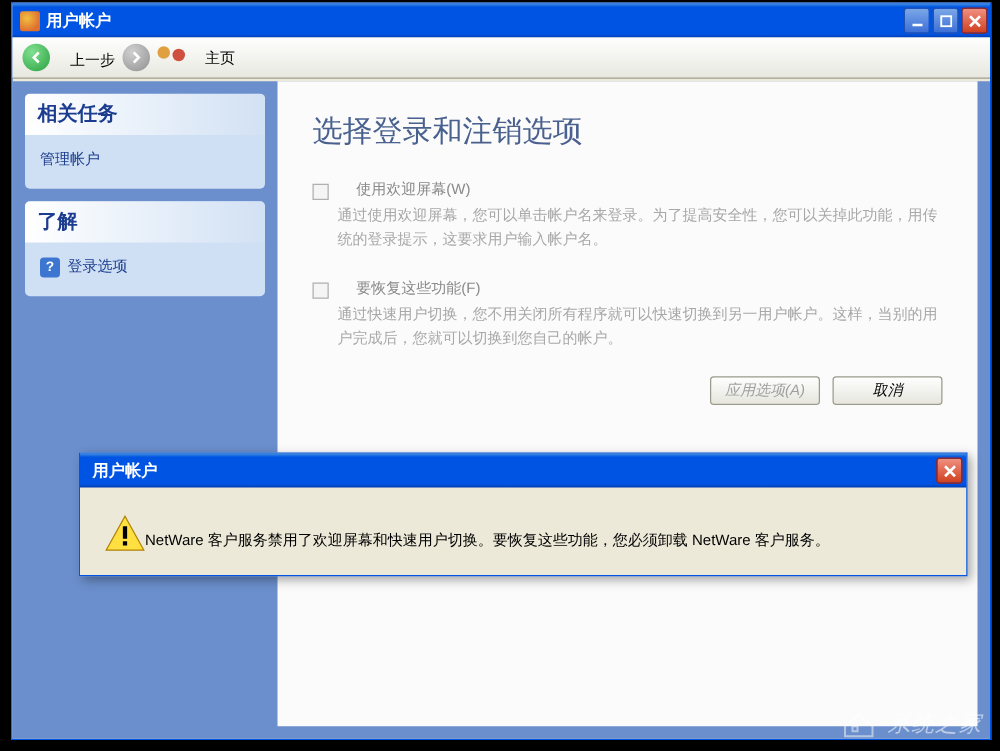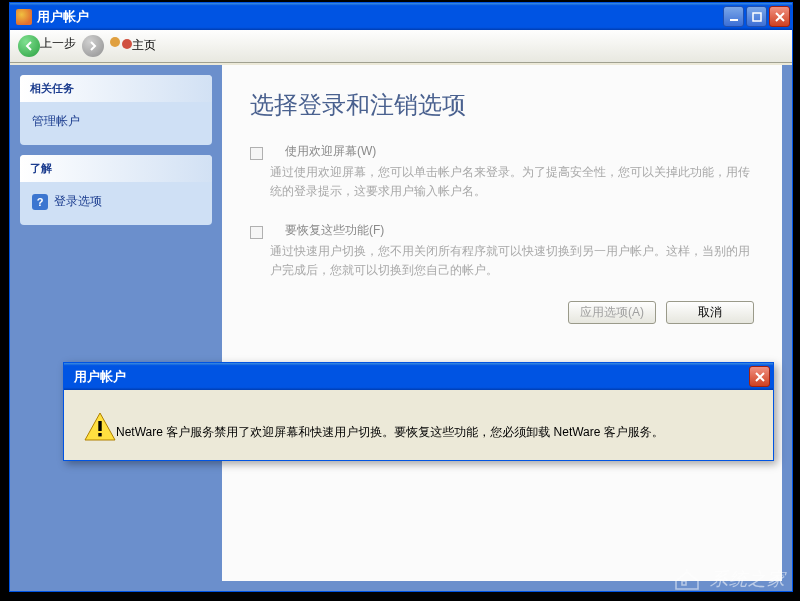--- a/index.html
+++ b/index.html
@@ -68,22 +68,22 @@
       height: 33px;
       background: linear-gradient(to bottom, #fefefe, #e8e8e0);
       border-bottom: 1px solid #a0a090;
       display: flex;
       align-items: center;
       padding: 0 8px;
       gap: 6px;
     }
     .tool-btn {
       display: flex;
-      align-items: flex-start;
-      gap: 0;
+      align-items: flex-end;
+      gap: 16px;
       cursor: pointer;
     }
     .circle-icon {
       width: 22px;
       height: 22px;
       border-radius: 50%;
       display: flex;
       align-items: center;
       justify-content: center;
       color: #fff;
@@ -123,21 +123,21 @@
     .side-panel {
       background: #cfe0f5;
       border-radius: 4px;
       overflow: hidden;
     }
     .side-head {
       background: linear-gradient(to right, #fff, #d2e1f4);
       padding: 6px 10px;
       font-weight: bold;
       color: #1c3d8f;
-      font-size: 11px;
+      font-size: 16px;
     }
     .side-body {
       padding: 8px 12px 12px 12px;
       color: #1c3d8f;
     }
     .side-link {
       display: flex;
       align-items: center;
       gap: 6px;
       padding: 3px 0;
@@ -197,20 +197,21 @@
     }
     .xp-btn {
       min-width: 88px;
       height: 23px;
       background: linear-gradient(to bottom, #fefefe, #e6e6de);
       border: 1px solid #9a9a8a;
       border-radius: 3px;
       font-size: 12px;
       padding: 0 10px;
       cursor: pointer;
+      font-style: italic;
     }
     .xp-btn.disabled {
       color: #a0a0a0;
       cursor: default;
     }
     
     .dialog {
       position: absolute;
       left: 63px;
       top: 362px;

